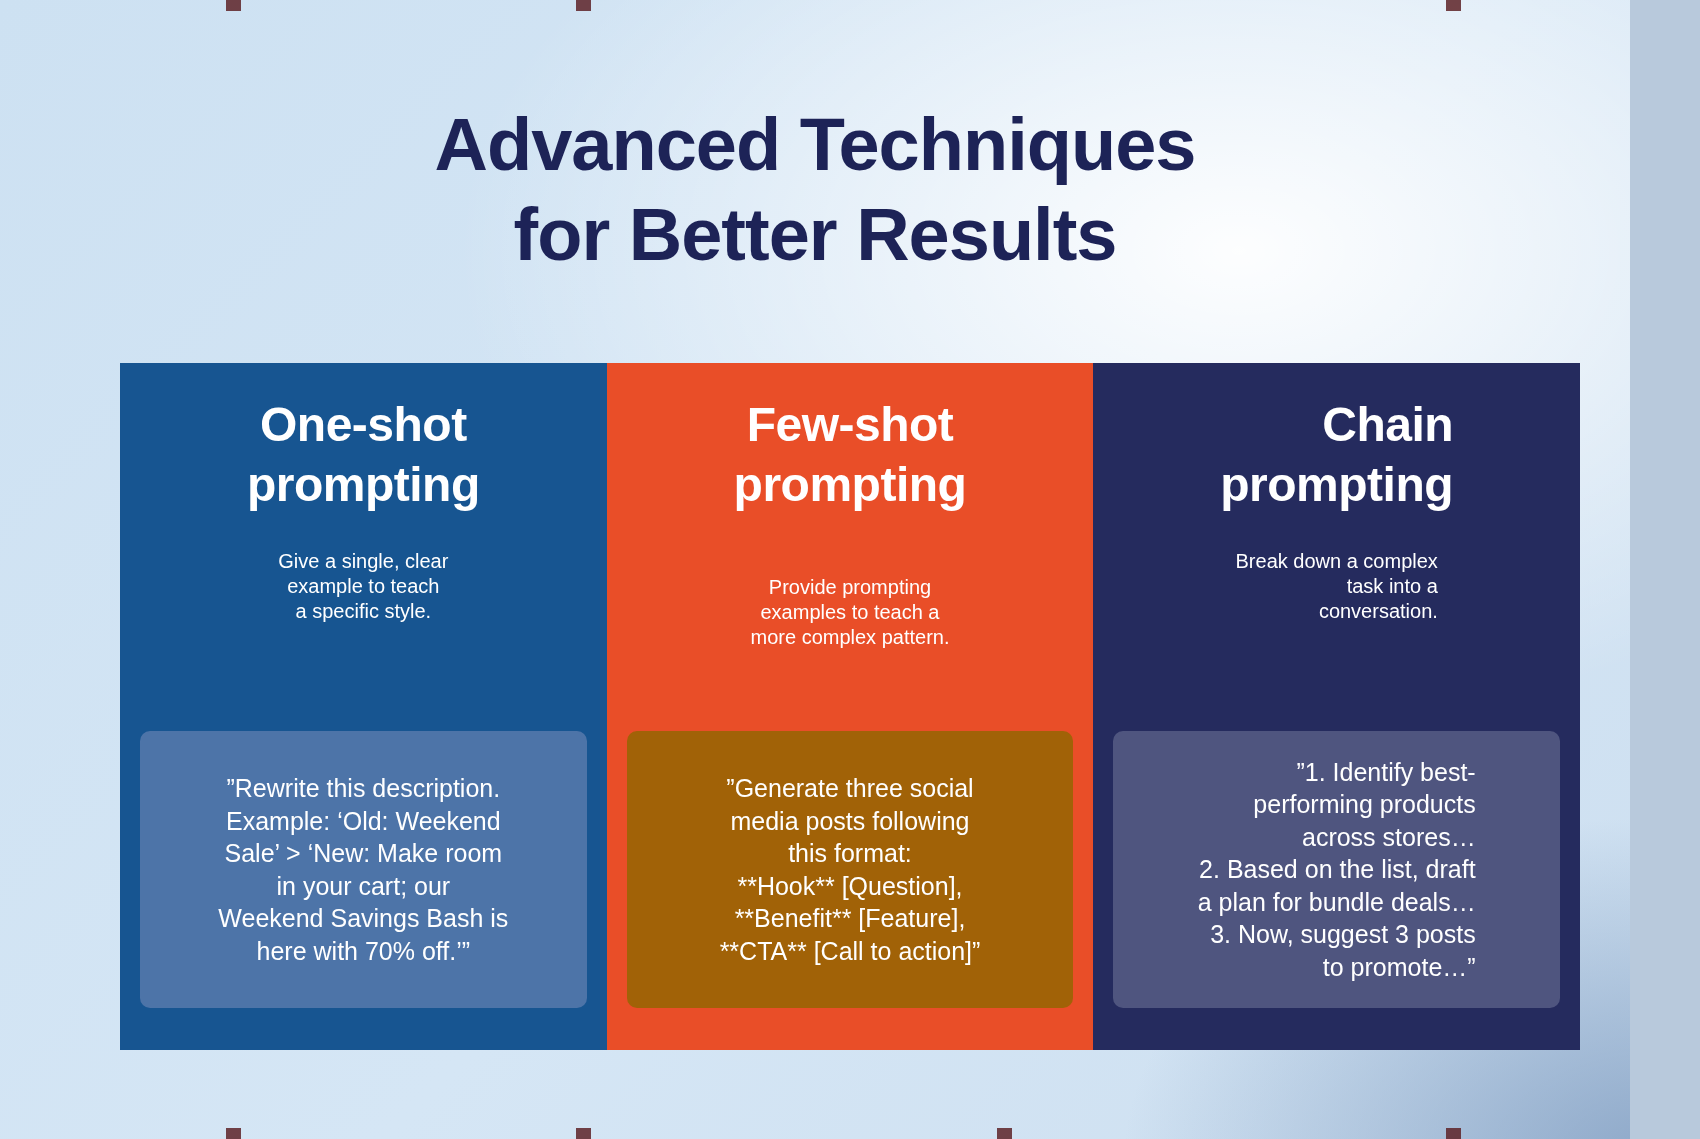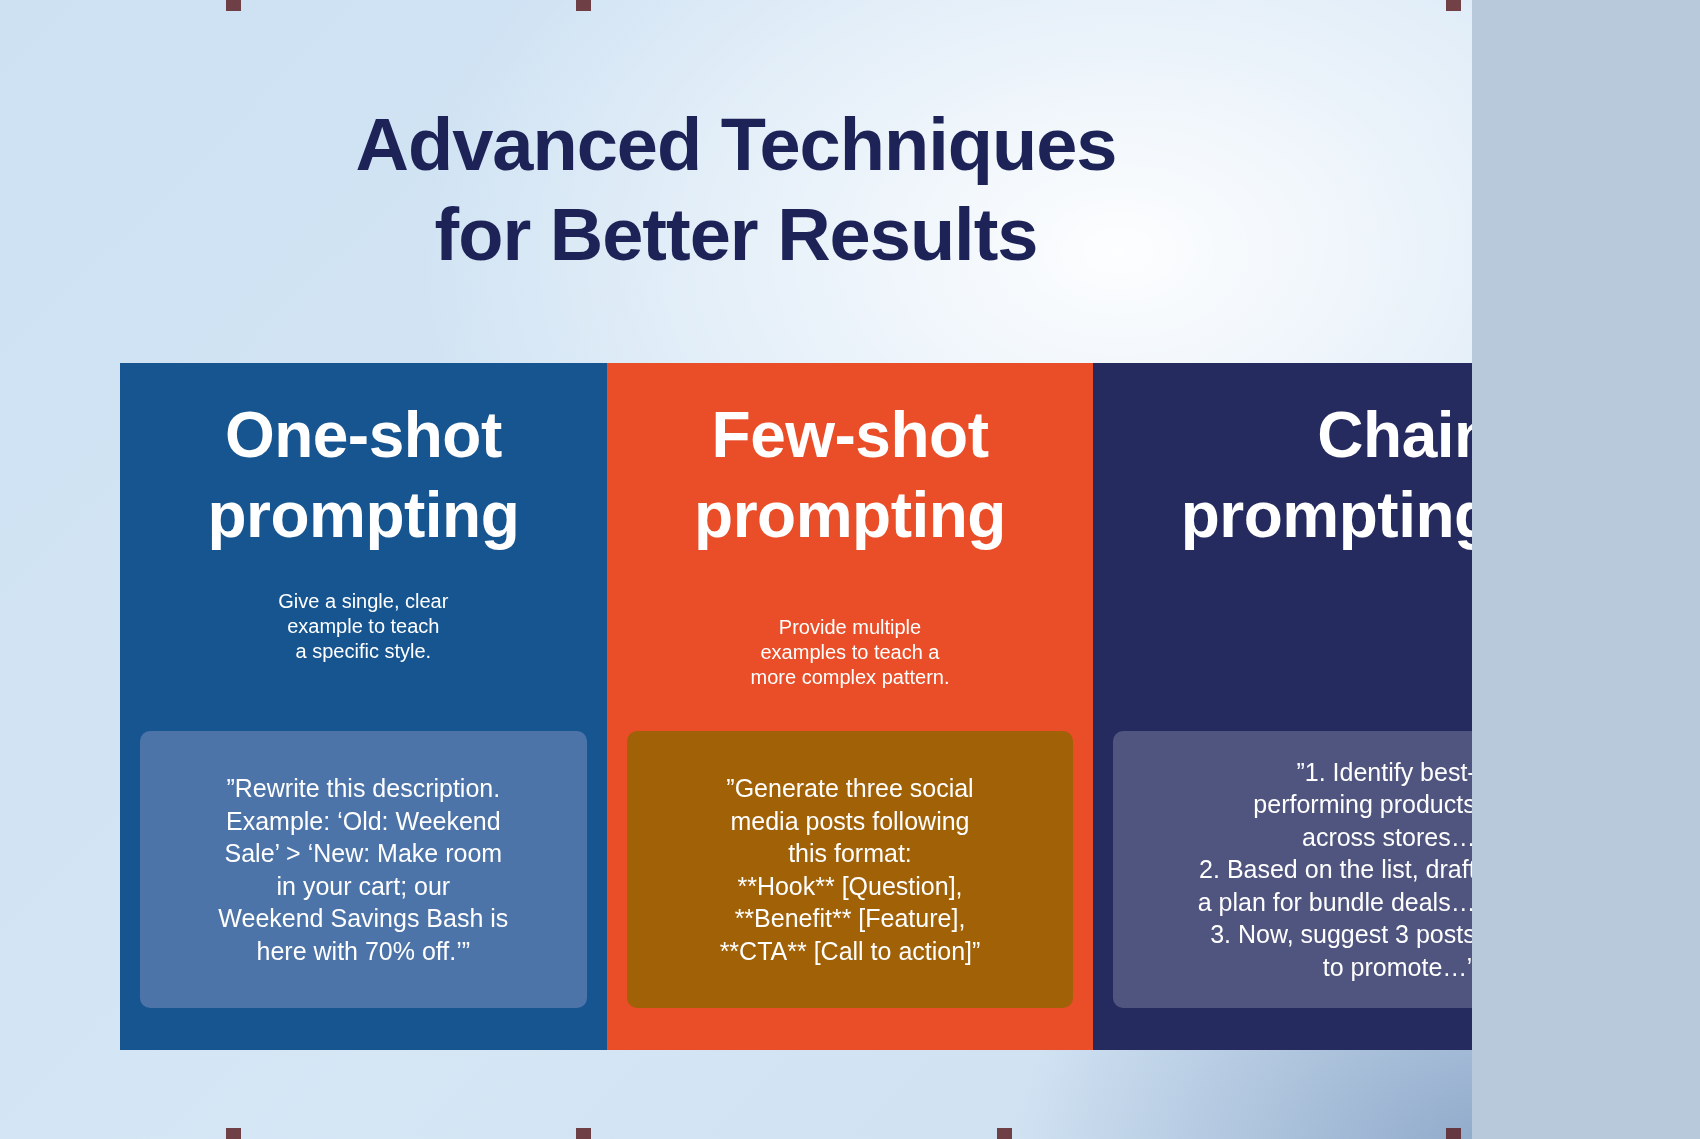--- a/index.html
+++ b/index.html
@@ -1,21 +1,21 @@
 <!DOCTYPE html>
 <html><head>
 <meta charset="utf-8">
 <style>
   * { margin: 0; padding: 0; box-sizing: border-box; }
   html, body { background: #b8c9dc; }
   body { font-family: "Liberation Sans", "DejaVu Sans", sans-serif; }
 
   .canvas {
     position: relative;
-    width: 1472px;
+    width: 1630px;
     height: 1139px;
     overflow: hidden;
     background:
       radial-gradient(ellipse 48% 42% at 76% 22%, rgba(255,255,255,0.95), rgba(255,255,255,0) 100%),
       radial-gradient(ellipse 46% 42% at 102% 102%, rgba(124,153,190,0.80), rgba(124,153,190,0) 72%),
       linear-gradient(135deg, #cde1f2 0%, #d5e6f5 55%, #cddff0 100%);
   }
 
   .title {
     position: absolute;
@@ -45,21 +45,21 @@
     display: flex;
     flex-direction: column;
     align-items: center;
     text-align: center;
     color: #ffffff;
     padding: 18px 20px 42px;
   }
 
   .card-heading {
     margin-top: 14px;
-    font-size: 64px;
+    font-size: 48px;
     font-weight: 700;
     line-height: 1.25;
     letter-spacing: -0.5px;
     white-space: pre-line;
   }
 
   .card-desc {
     margin-top: 34px;
     font-size: 20px;
     font-weight: 400;
@@ -129,36 +129,39 @@
 Sale’ &gt; ‘New: Make room
 in your cart; our
 Weekend Savings Bash is
 here with 70% off.’”</p>
       </div>
     </section>
 
     <section class="card" style="background-color: rgb(233, 78, 40); gap: 26px;">
       <h2 class="card-heading">Few-shot
 prompting</h2>
-      <p class="card-desc">Provide multiple
+      <p class="card-desc">Provide prompting
 examples to teach a
 more complex pattern.</p>
       <div class="example-box" style="background-color: #a16207;">
         <p class="example-text">”Generate three social
 media posts following
 this format:
 **Hook** [Question],
 **Benefit** [Feature],
 **CTA** [Call to action]”</p>
       </div>
     </section>
 
     <section class="card" style="background-color: rgb(37, 43, 94); text-align: right;">
       <h2 class="card-heading">Chain
 prompting</h2>
+      <p class="card-desc">Break down a complex
+task into a
+conversation.</p>
       <div class="example-box" style="background-color: rgb(79, 85, 127);">
         <p class="example-text">”1. Identify best-
 performing products
 across stores…
 2. Based on the list, draft
 a plan for bundle deals…
 3. Now, suggest 3 posts
 to promote…”</p>
       </div>
     </section>

